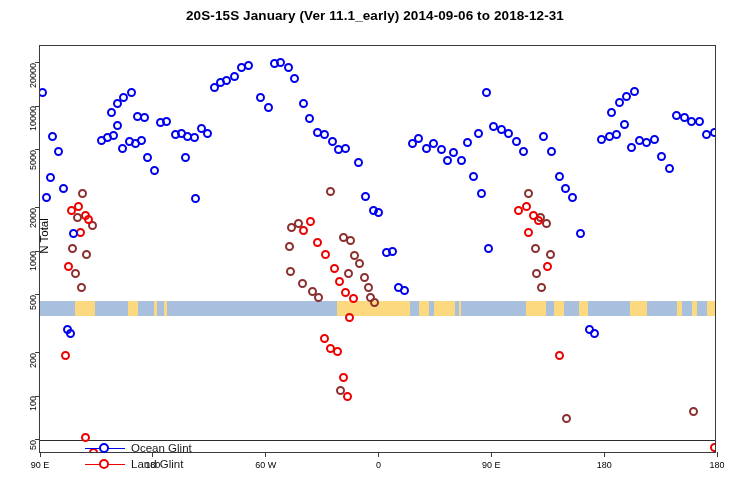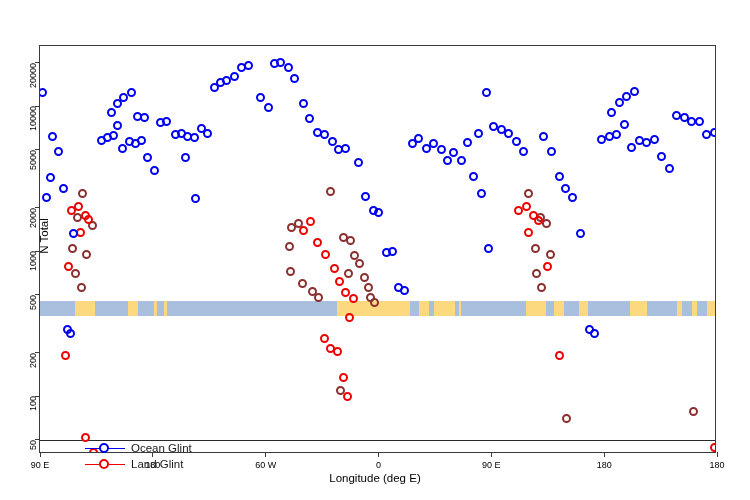--- a/index.html
+++ b/index.html
@@ -64,20 +64,21 @@
   .lg-mk{
     position:absolute;left:14px;top:3px;width:10px;height:10px;border-radius:50%;
     border:2.4px solid #000;box-sizing:border-box;background:#fff;
   }
   .lg-txt{font-size:11.5px;color:#1a1a1a;padding-left:6px;white-space:nowrap;}
 </style>
 </head>
 <body>
 <div id="root">
 
+<div id="chart-title">20S-15S January (Ver 11.1_early)   2014-09-06 to 2018-12-31</div>
 
 <div id="plot-frame">
   <div id="y-axis-label">N Total</div>
   <div id="yticks">
         <div class="ytick" style="top: 393.944px;">
           <div class="tmark"></div>
           <div class="tlab">50</div>
         </div>
         <div class="ytick" style="top: 350.281px;">
           <div class="tmark"></div>
@@ -354,15 +355,14 @@
         <div class="lg-row">
           <div class="lg-sym">
             <div class="lg-line" style="background: rgb(238, 0, 0);"></div>
             <div class="lg-mk" style="border-color: rgb(238, 0, 0);"></div>
           </div>
           <div class="lg-txt">Land Glint</div>
         </div>
       </div>
 </div>
 
-<div id="x-axis-label">Longitude (deg E)</div>
 
 </div>
 
 </body></html>

